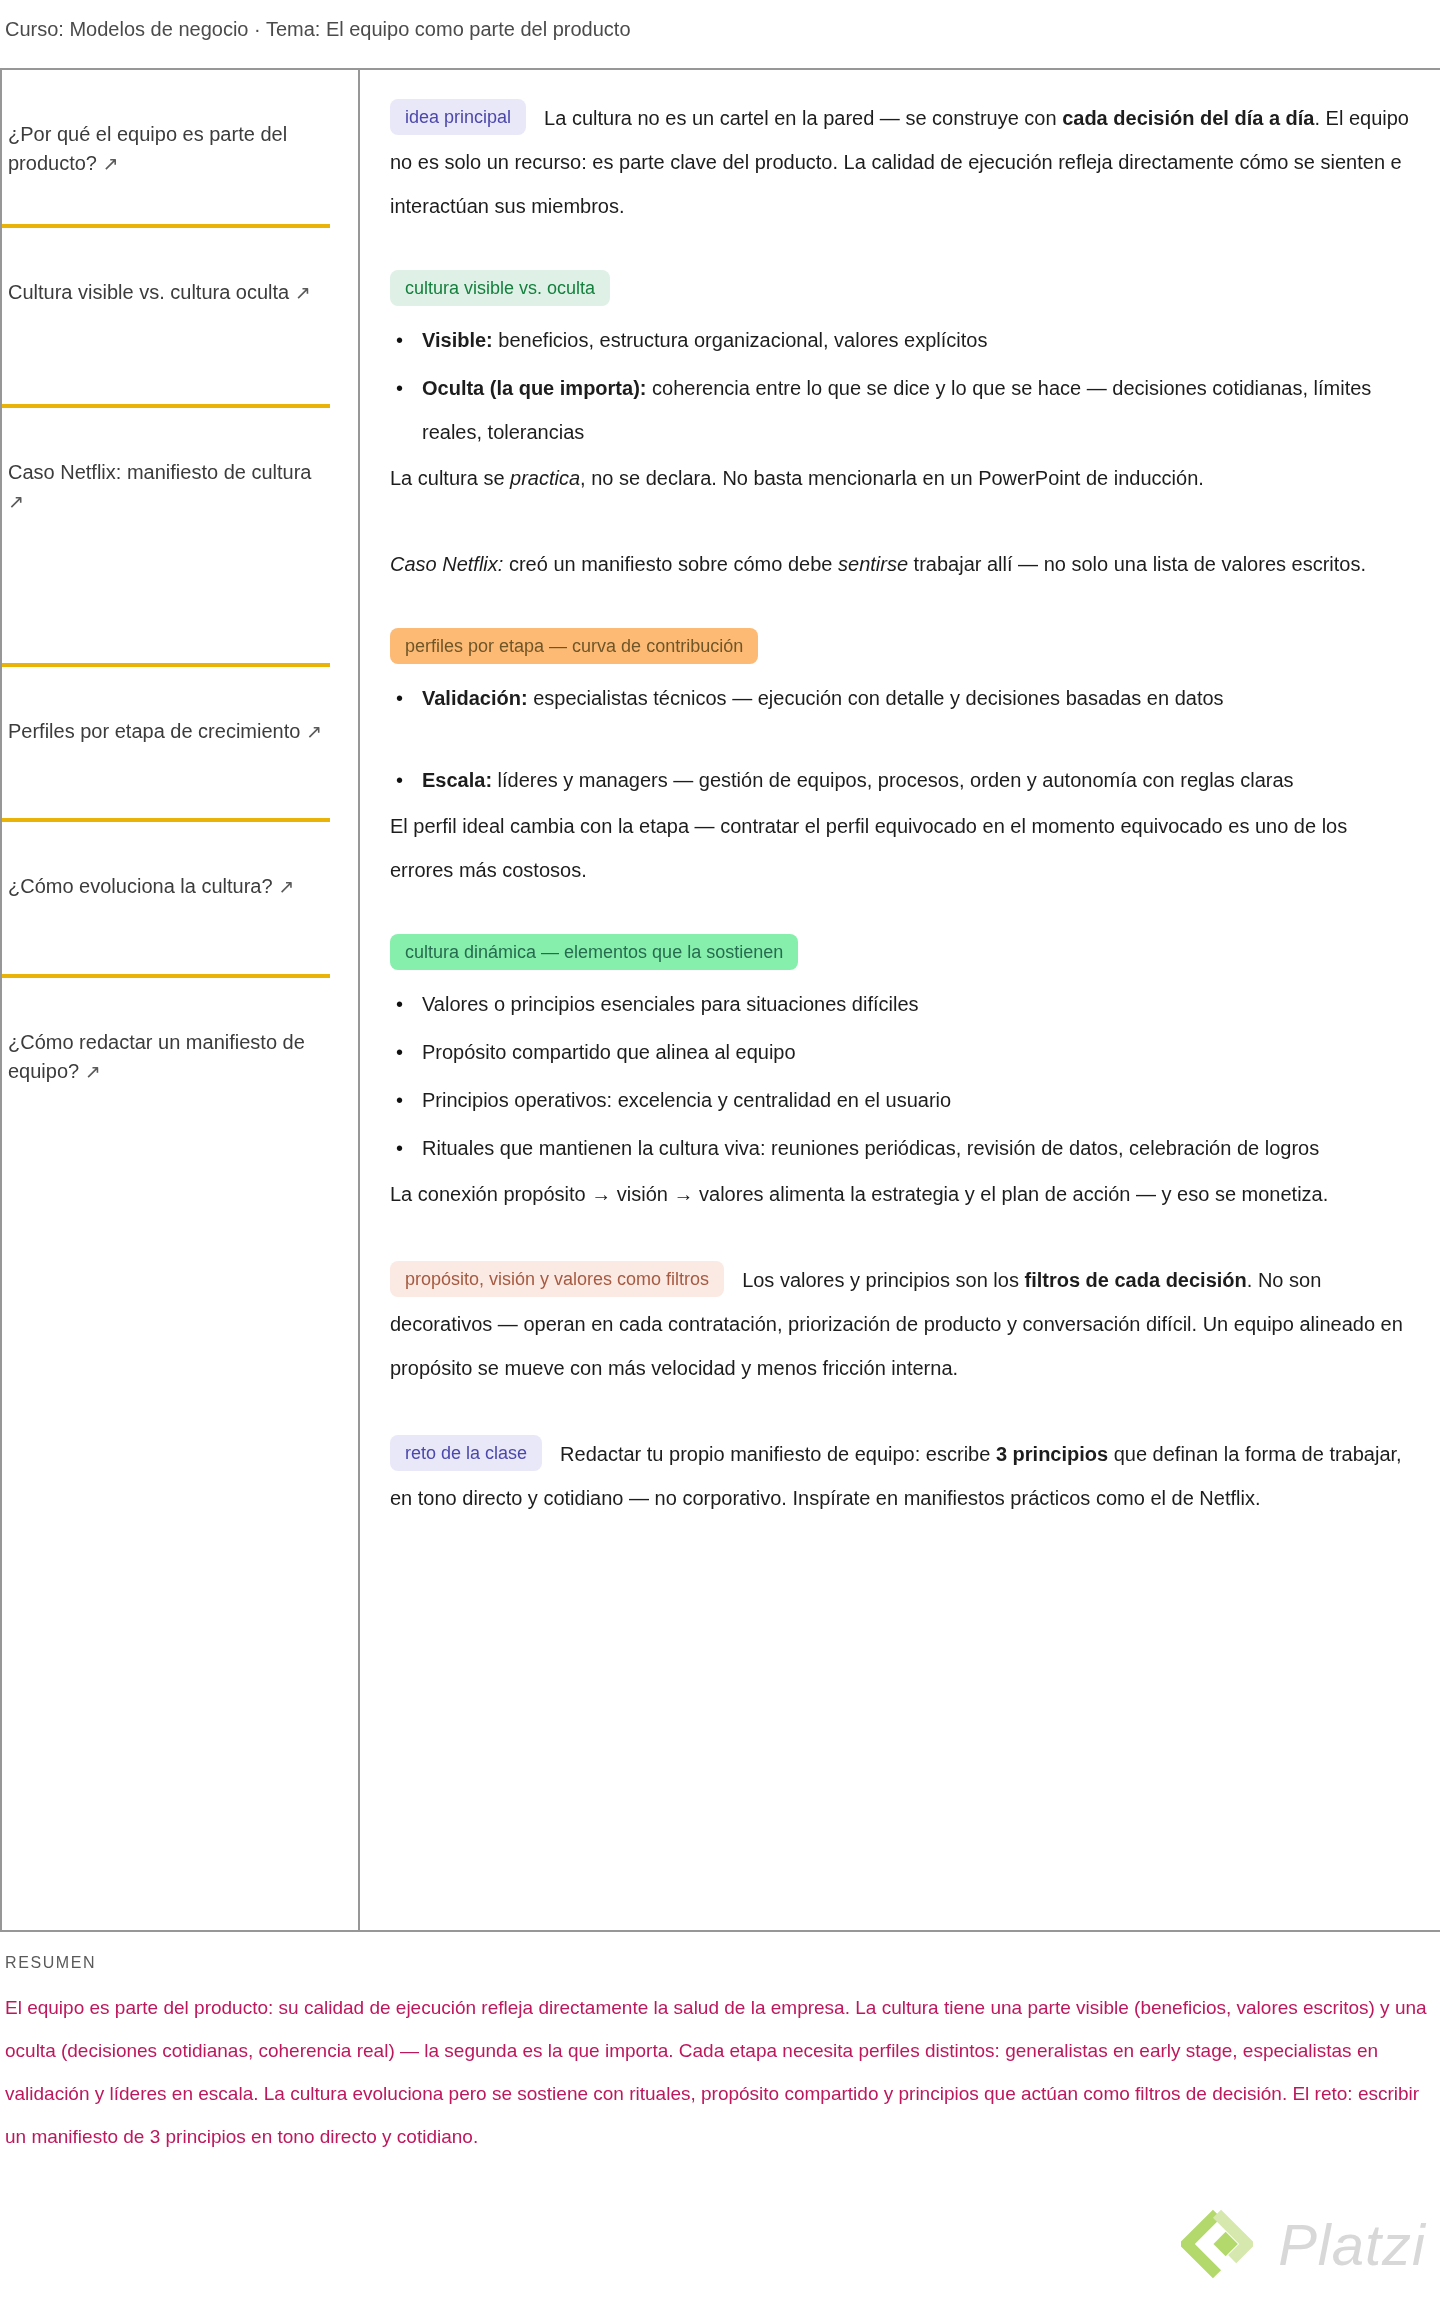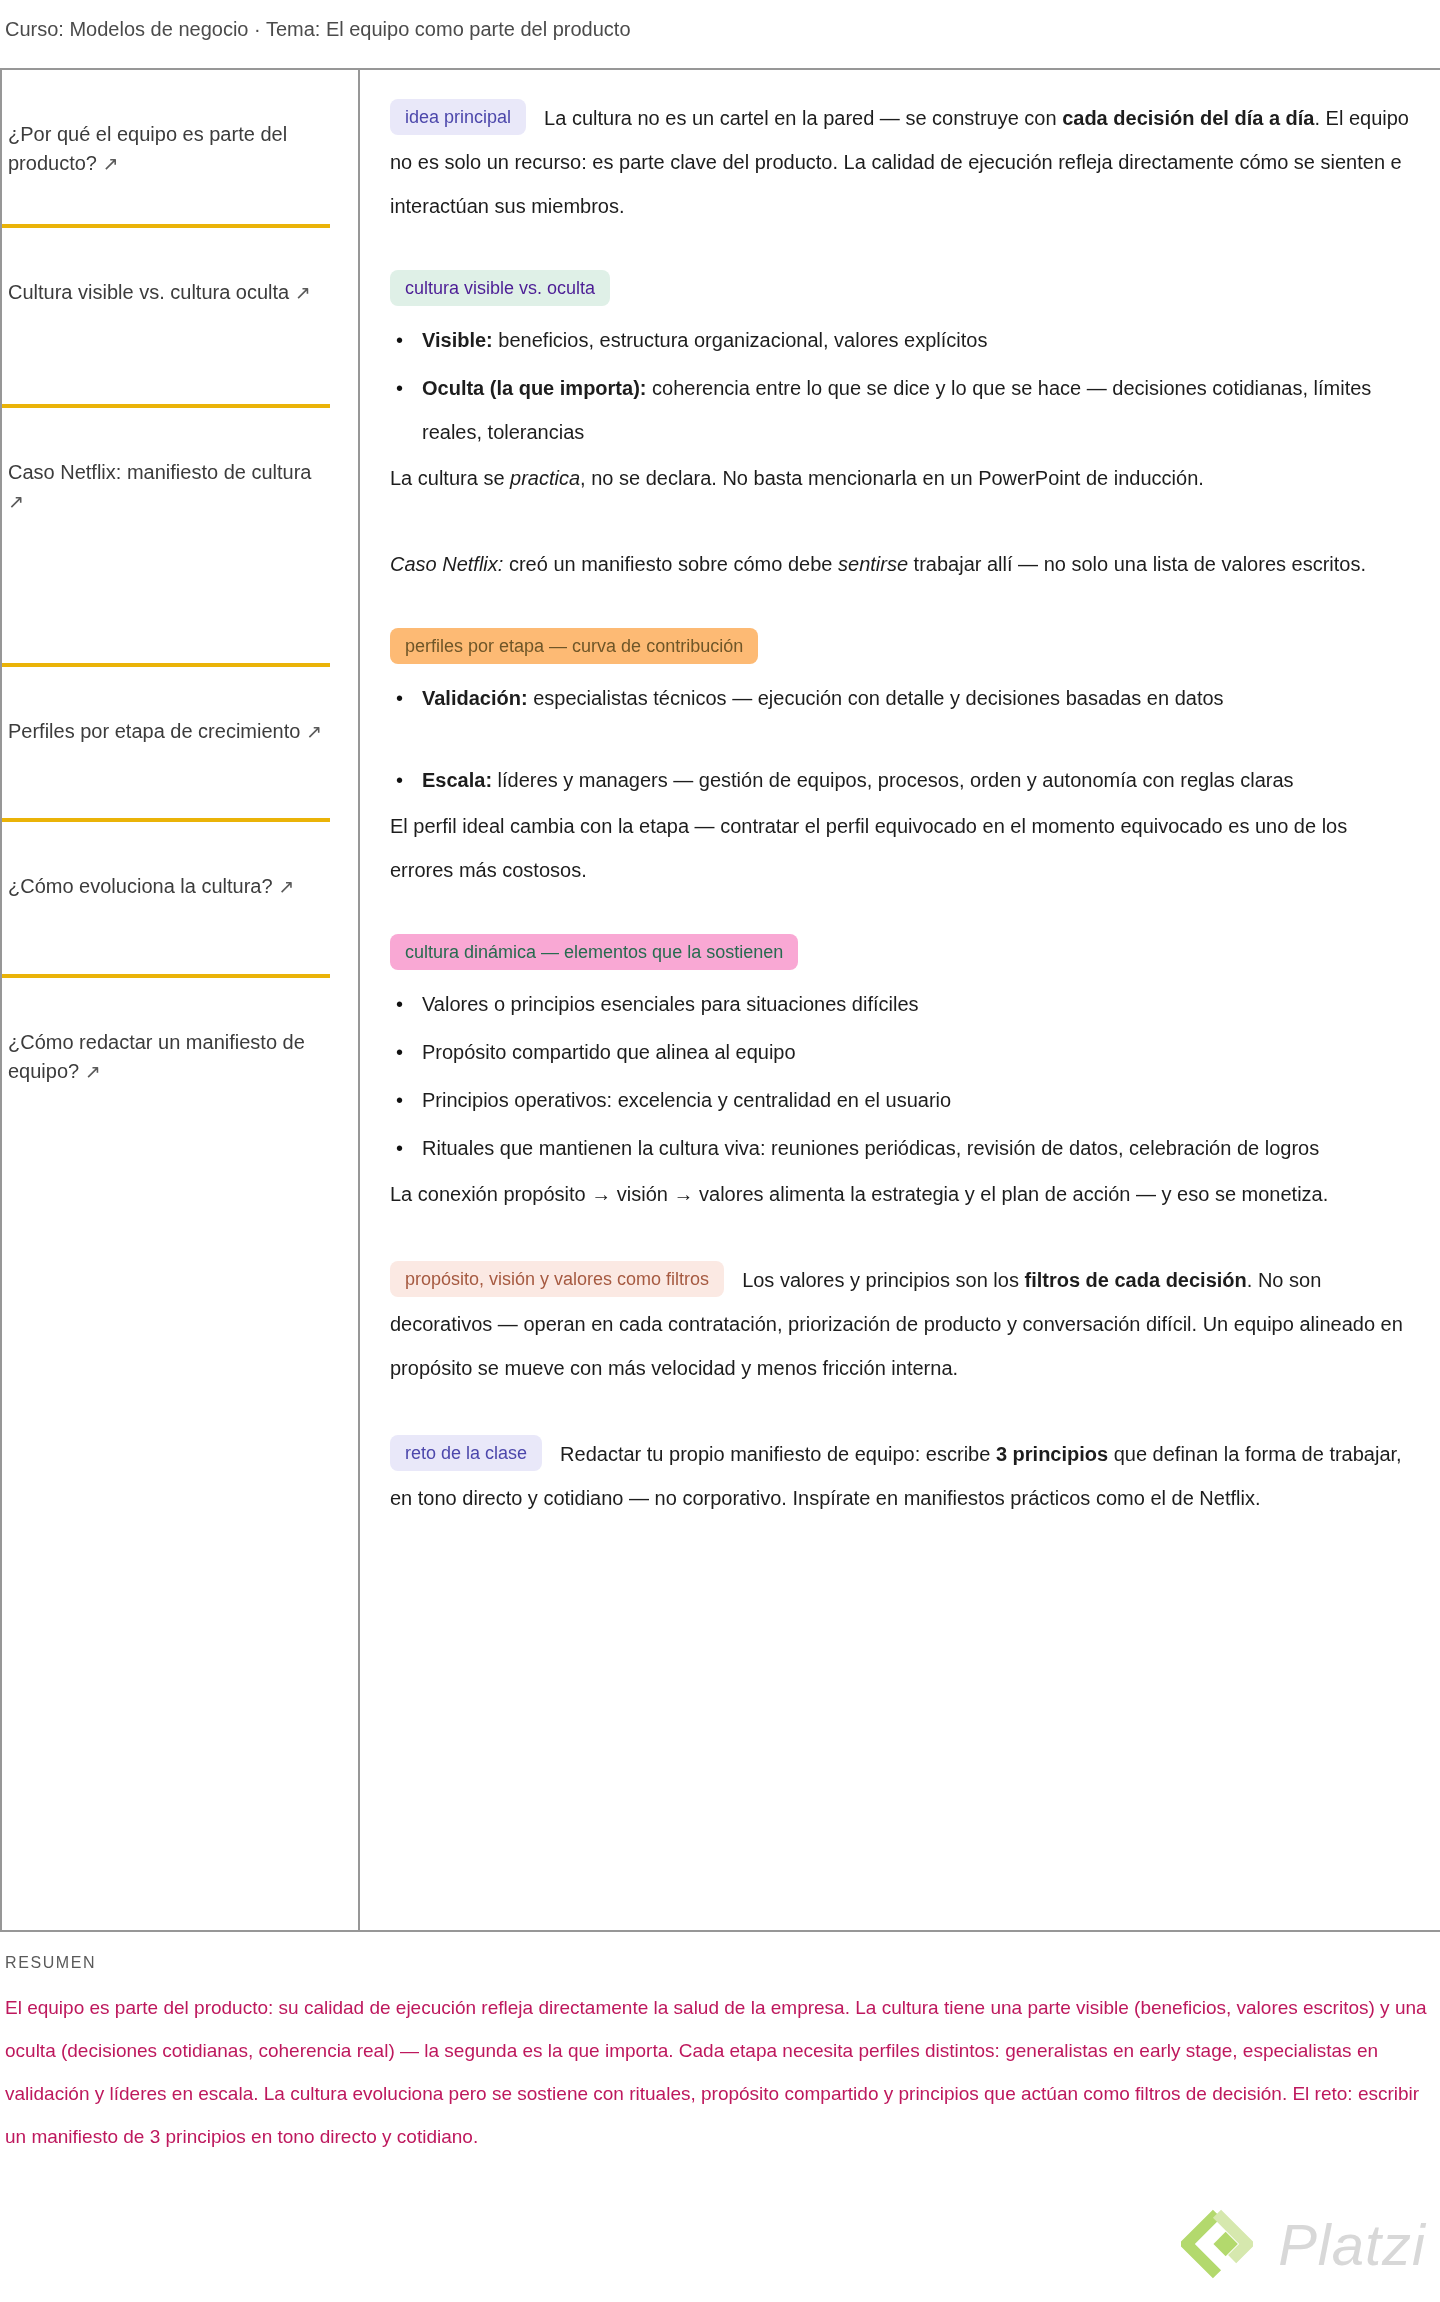--- a/index.html
+++ b/index.html
@@ -114,40 +114,40 @@
         <li><span class="s-label">Perfiles por etapa de crecimiento </span><span class="arrow">↗</span></li>
         <li><span class="s-label">¿Cómo evoluciona la cultura? </span><span class="arrow">↗</span></li>
         <li><span class="s-label">¿Cómo redactar un manifiesto de equipo? </span><span class="arrow">↗</span></li>
       </ul>
   </nav>
   <main class="content" id="content-root">
       <section class="sec">
         <p class="para"><span class="chip" style="background: rgb(233, 232, 249); color: rgb(76, 71, 171);">idea principal</span><span>La cultura no es un cartel en la pared — se construye con </span><strong>cada decisión del día a día</strong><span>. El equipo no es solo un recurso: es parte clave del producto. La calidad de ejecución refleja directamente cómo se sienten e interactúan sus miembros.</span></p>
       </section>
       <section class="sec">
-        <div class="tagline"><span class="chip" style="background: rgb(223, 240, 231); color: #4c1d95;">cultura visible vs. oculta</span></div>
+        <div class="tagline"><span class="chip" style="background: rgb(223, 240, 231); color: #15803d;">cultura visible vs. oculta</span></div>
         <ul class="bullets">
           <li><strong>Visible:</strong><span> beneficios, estructura organizacional, valores explícitos</span></li>
           <li><strong>Oculta (la que importa):</strong><span> coherencia entre lo que se dice y lo que se hace — decisiones cotidianas, límites reales, tolerancias</span></li>
         </ul>
         <p class="para after"><span>La cultura se </span><em>practica</em><span>, no se declara. No basta mencionarla en un PowerPoint de inducción.</span></p>
       </section>
       <section class="sec">
         <p class="para"><em>Caso Netflix:</em><span> creó un manifiesto sobre cómo debe </span><em>sentirse</em><span> trabajar allí — no solo una lista de valores escritos.</span></p>
       </section>
       <section class="sec">
         <div class="tagline"><span class="chip" style="background: #fdba74; color: rgb(111, 86, 40);">perfiles por etapa — curva de contribución</span></div>
         <ul class="bullets spaced">
           <li><strong>Validación:</strong><span> especialistas técnicos — ejecución con detalle y decisiones basadas en datos</span></li>
           <li><strong>Escala:</strong><span> líderes y managers — gestión de equipos, procesos, orden y autonomía con reglas claras</span></li>
         </ul>
         <p class="para after"><span>El perfil ideal cambia con la etapa — contratar el perfil equivocado en el momento equivocado es uno de los errores más costosos.</span></p>
       </section>
       <section class="sec">
-        <div class="tagline"><span class="chip" style="background: #f9a8d4; color: rgb(39, 107, 79);">cultura dinámica — elementos que la sostienen</span></div>
+        <div class="tagline"><span class="chip" style="background: #86efac; color: rgb(39, 107, 79);">cultura dinámica — elementos que la sostienen</span></div>
         <ul class="bullets">
           <li><span>Valores o principios esenciales para situaciones difíciles</span></li>
           <li><span>Propósito compartido que alinea al equipo</span></li>
           <li><span>Principios operativos: excelencia y centralidad en el usuario</span></li>
           <li><span>Rituales que mantienen la cultura viva: reuniones periódicas, revisión de datos, celebración de logros</span></li>
         </ul>
         <p class="para after"><span>La conexión propósito → visión → valores alimenta la estrategia y el plan de acción — y eso se monetiza.</span></p>
       </section>
       <section class="sec">
         <p class="para"><span class="chip" style="background: rgb(251, 233, 227); color: rgb(166, 90, 65);">propósito, visión y valores como filtros</span><span>Los valores y principios son los </span><strong>filtros de cada decisión</strong><span>. No son decorativos — operan en cada contratación, priorización de producto y conversación difícil. Un equipo alineado en propósito se mueve con más velocidad y menos fricción interna.</span></p>

